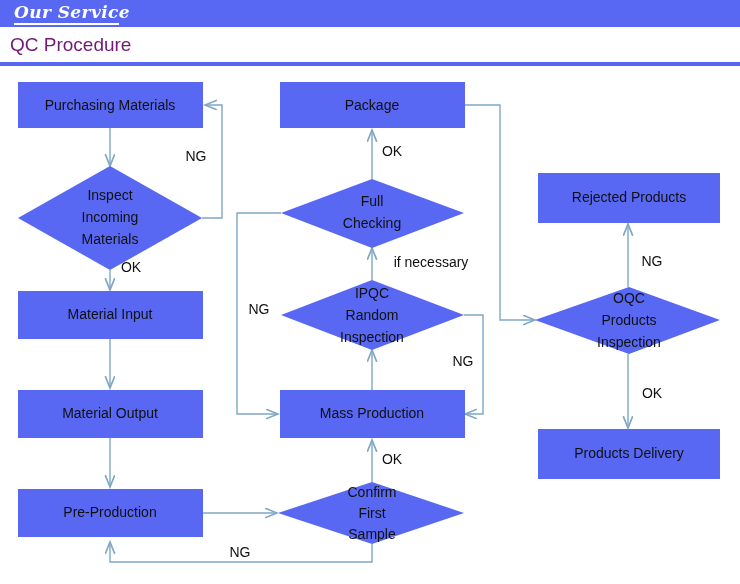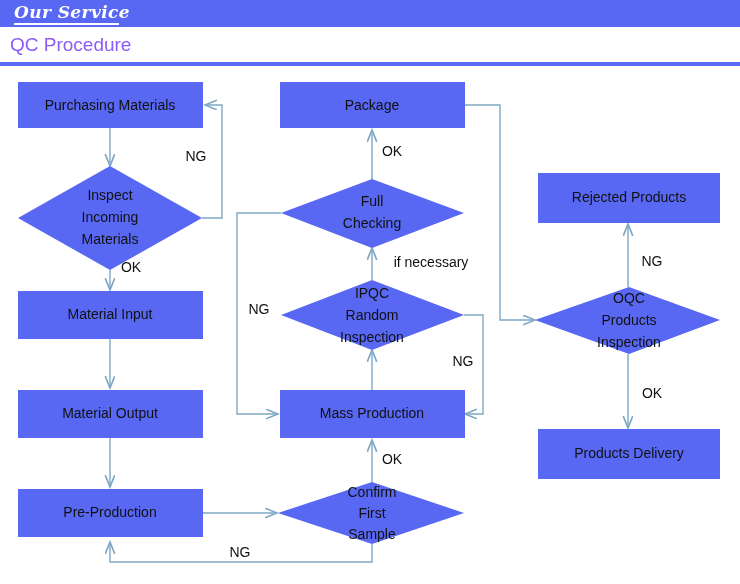--- a/index.html
+++ b/index.html
@@ -42,21 +42,21 @@
   .brand-underline {
     position: absolute;
     left: 14px; top: 23px;
     width: 105px; height: 2px;
     background: #ffffff;
   }
   .page-title {
     position: absolute;
     left: 10px; top: 34px;
     font-size: 19px;
-    color: #8b5cf6;
+    color: #701a75;
     white-space: nowrap;
   }
   .title-rule {
     position: absolute;
     left: 0; top: 62px;
     width: 740px; height: 4px;
     background: #5868f3;
   }
   .chart-wrap {
     position: absolute;

